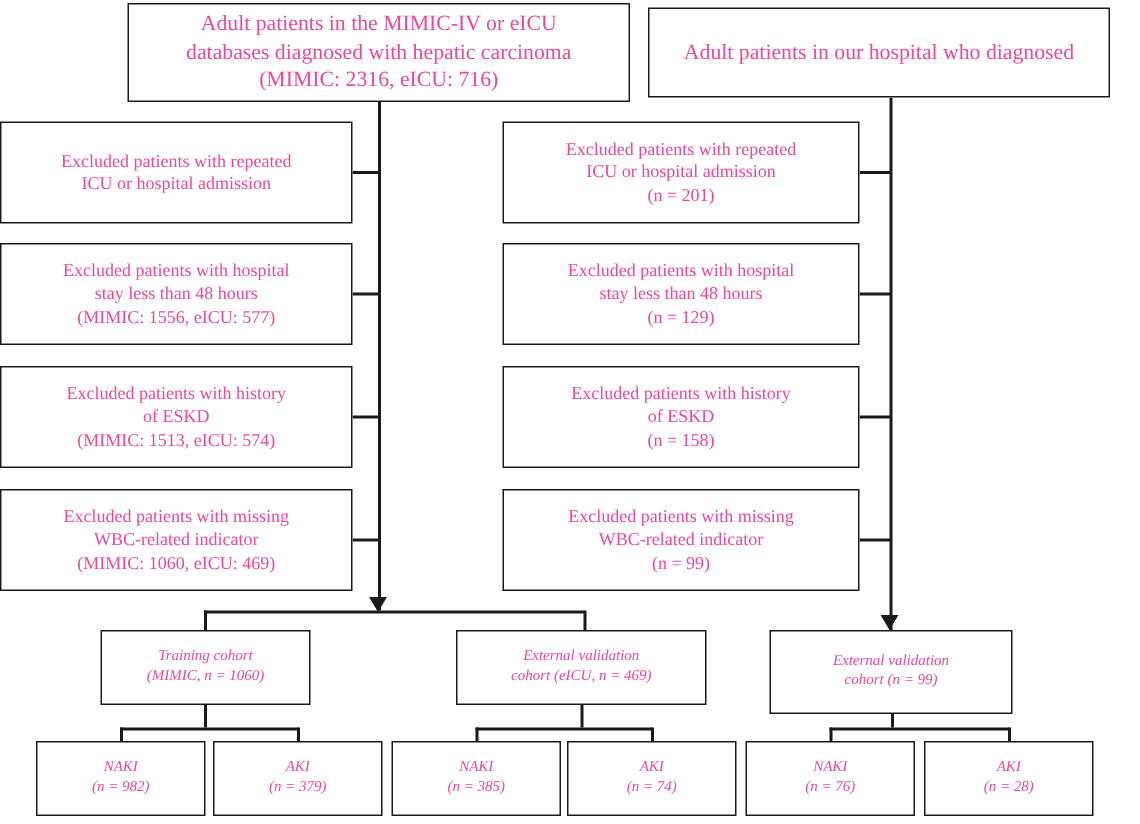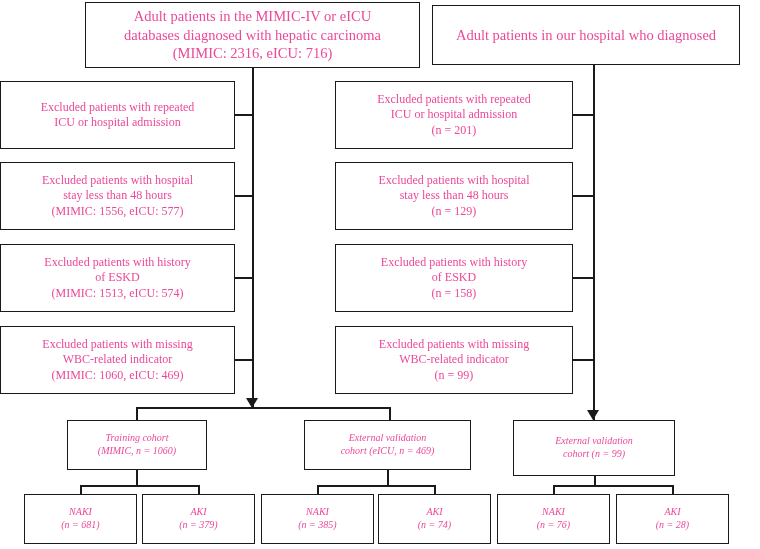--- a/index.html
+++ b/index.html
@@ -165,21 +165,21 @@
   <div class="vline" style="left:317px; top:485px; height:9px;"></div>
   <div class="vline" style="left:434px; top:485px; height:9px;"></div>
 
   <div class="vline" style="left:594px; top:470px; height:15px;"></div>
   <div class="hline" style="left:553px; top:485px; width:120px;"></div>
   <div class="vline" style="left:553px; top:485px; height:9px;"></div>
   <div class="vline" style="left:672px; top:485px; height:9px;"></div>
 
   <div class="box f15b" style="left:24px; top:494px; width:113px; height:50px;">
     <span class="ln">NAKI</span>
-    <span class="ln">(n = 681)</span>
+    <span class="ln">(n = 982)</span>
   </div>
   <div class="box f15b" style="left:142px; top:494px; width:113px; height:50px;">
     <span class="ln">AKI</span>
     <span class="ln">(n = 379)</span>
   </div>
   <div class="box f15b" style="left:261px; top:494px; width:113px; height:50px;">
     <span class="ln">NAKI</span>
     <span class="ln">(n = 385)</span>
   </div>
   <div class="box f15b" style="left:378px; top:494px; width:113px; height:50px;">

